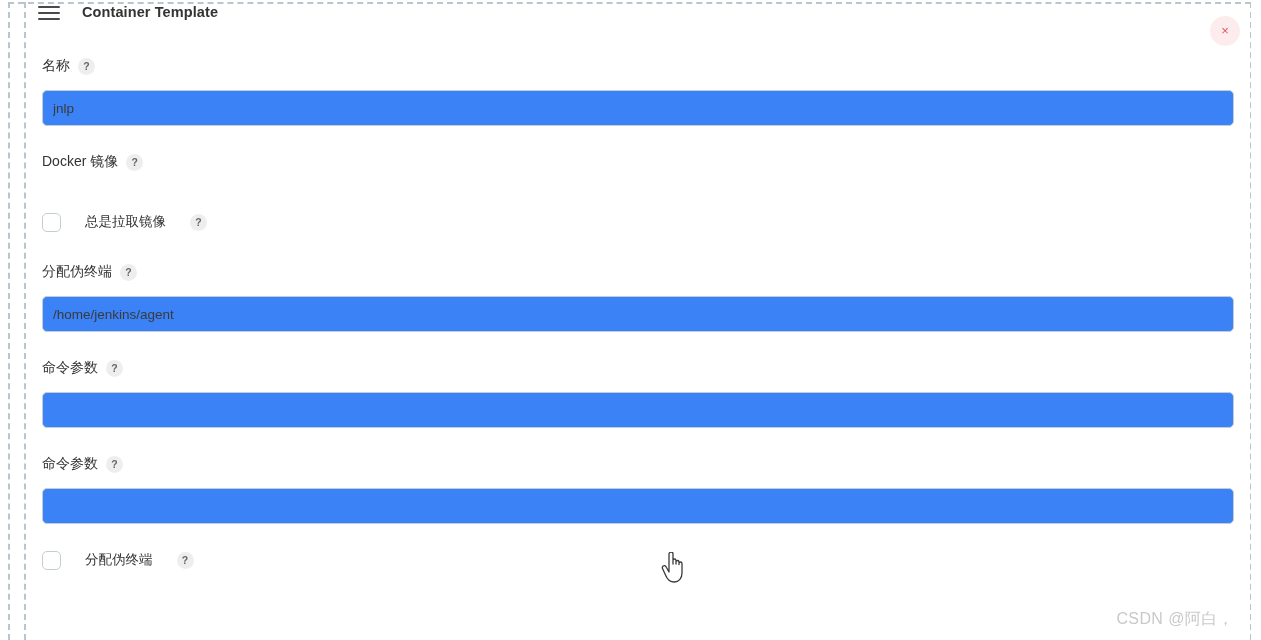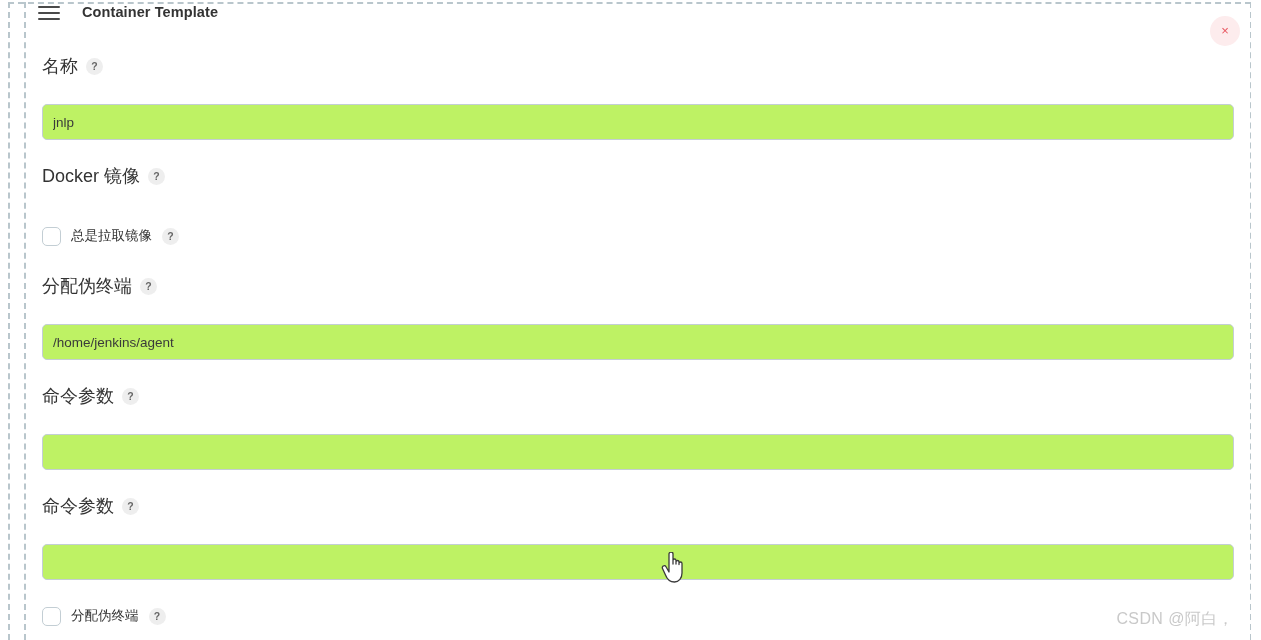--- a/index.html
+++ b/index.html
@@ -106,21 +106,21 @@
   .field {
     margin-bottom: 0;
   }
   .field-label-row {
     display: flex;
     align-items: center;
     gap: 8px;
     height: 28px;
   }
   .field-label {
-    font-size: 18px;
+    font-size: 14px;
     color: #333333;
   }
   .help-badge {
     display: inline-flex;
     align-items: center;
     justify-content: center;
     width: 17px;
     height: 17px;
     border-radius: 50%;
     background: #eeeeee;
@@ -133,31 +133,30 @@
   .text-input {
     display: block;
     width: 1192px;
     height: 36px;
     box-sizing: border-box;
     border: 1px solid #c3ced4;
     border-radius: 5px;
     padding: 0 10px;
     font-size: 13.5px;
     color: #3a3a3a;
-    background: #bef264;
+    background: #3b82f6;
     outline: none;
     font-family: "Liberation Sans", "DejaVu Sans", sans-serif;
-    margin-top: 14px;
   }
   .text-input::placeholder { color: #b0b0b0; }
 
   .check-row {
     display: flex;
     align-items: center;
-    gap: 10px;
+    gap: 24px;
     height: 40px;
   }
   .checkbox {
     width: 19px;
     height: 19px;
     border: 1.6px solid #c3ced4;
     border-radius: 5px;
     background: #ffffff;
     box-sizing: border-box;
     cursor: pointer;

